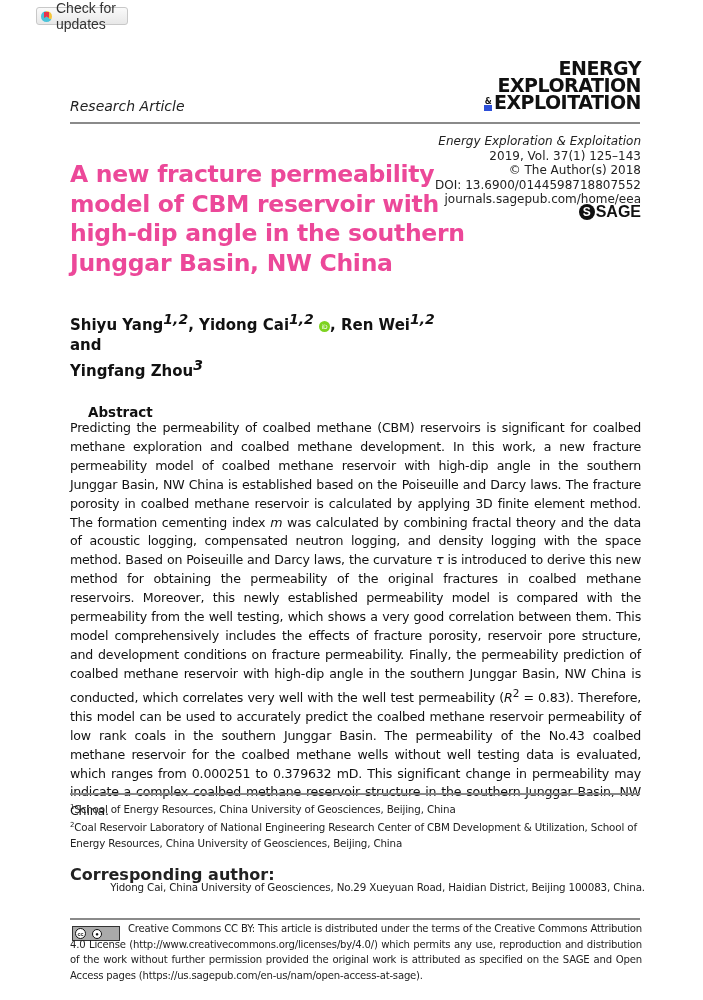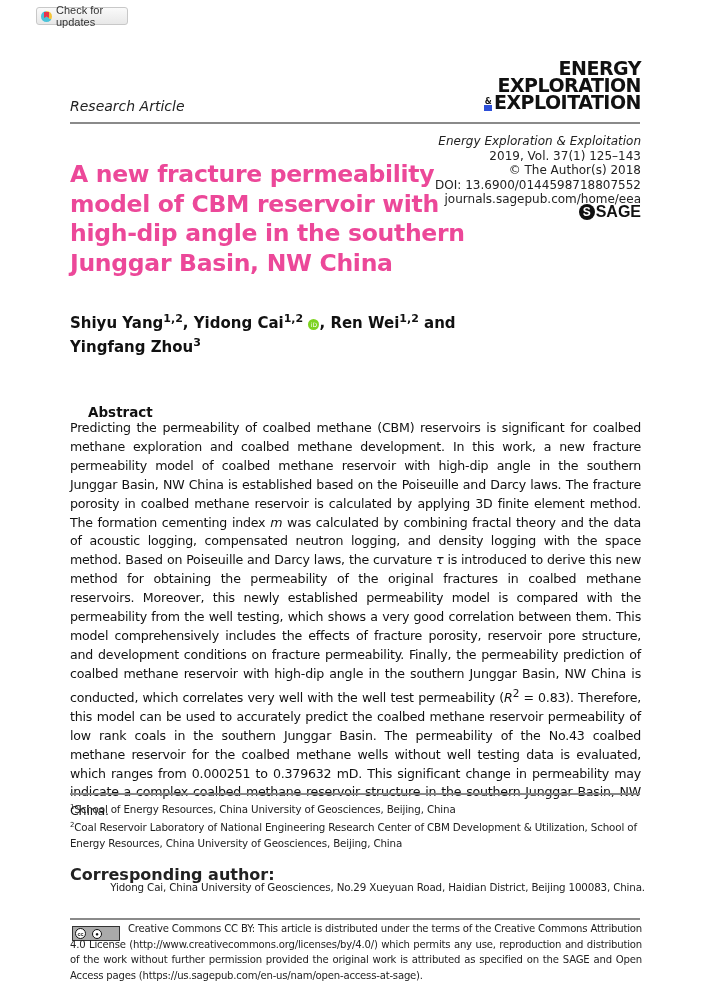--- a/index.html
+++ b/index.html
@@ -1,32 +1,32 @@
 <!DOCTYPE html>
 <html><head>
 <meta charset="utf-8">
 <style>
   html, body { margin:0; padding:0; background:#ffffff; }
   body { width:703px; height:1000px; position:relative; overflow:hidden; font-family:"Liberation Sans", sans-serif; color:#111; }
-  .check-updates { position:absolute; left:36px; top:7px; width:92px; height:18px; border:1px solid #c8c8c8; border-radius:3px; background:linear-gradient(#fafafa,#e8e8e8); display:flex; align-items:center; gap:4px; padding-left:4px; box-sizing:border-box; font-size:11px; color:#333; }
+  .check-updates { position:absolute; left:36px; top:7px; width:92px; height:18px; border:1px solid #c8c8c8; border-radius:3px; background:linear-gradient(#fafafa,#e8e8e8); display:flex; align-items:center; gap:4px; padding-left:4px; box-sizing:border-box; font-size:14px; color:#333; }
   .cu-icon { width:11px; height:11px; border-radius:50%; background:conic-gradient(#f4c43a 0 35%, #4cc3d9 35% 100%); position:relative; flex:none; }
   .cu-icon::after { content:""; position:absolute; left:3px; top:1.5px; width:5px; height:6px; background:#e8344d; clip-path:polygon(0 0,100% 0,100% 100%,50% 75%,0 100%); }
   .article-type { position:absolute; left:70px; top:98px; font-family:"DejaVu Sans", sans-serif; font-style:italic; font-size:14px; color:#222; }
   .rule-top { position:absolute; left:70px; top:122px; width:570px; height:2px; background:#8a8a8a; }
   .journal-logo { position:absolute; right:62px; top:60px; text-align:right; font-family:"DejaVu Sans", sans-serif; font-weight:bold; line-height:17px; font-size:19px; letter-spacing:-0.5px; color:#111; }
   .journal-logo .amp-row { display:flex; align-items:flex-end; justify-content:flex-end; gap:2px; }
   .amp { display:flex; flex-direction:column; align-items:center; font-size:8px; line-height:7px; }
   .amp-box { width:8px; height:6px; background:#2d4fd8; }
   .meta { position:absolute; right:62px; top:134px; text-align:right; font-family:"DejaVu Sans", sans-serif; font-size:12px; line-height:14.5px; color:#222; }
   .meta .journal-name { font-style:italic; }
   .sage-logo { position:absolute; right:62px; top:203px; display:flex; align-items:center; gap:1px; font-family:"Liberation Sans", sans-serif; font-weight:bold; font-size:16px; color:#111; }
   .sage-s { width:16px; height:16px; border-radius:50%; background:#111; color:#fff; font-size:12px; display:flex; align-items:center; justify-content:center; }
   .title { position:absolute; left:70px; top:160px; width:400px; font-family:"DejaVu Sans", sans-serif; font-weight:bold; font-size:23.5px; line-height:29.5px; letter-spacing:-0.3px; color:#ec4899; margin:0; }
   .authors { position:absolute; left:70px; top:309px; width:400px; font-family:"DejaVu Sans", sans-serif; font-weight:bold; font-size:15px; line-height:20px; color:#111; }
-  .authors sup { font-size:11px; }
+  .authors sup { font-size:14px;font-style:italic; }
   .orcid-icon { display:inline-block; width:11px; height:11px; border-radius:50%; background:#7ed321; color:#fff; font-size:6px; line-height:11px; text-align:center; vertical-align:1px; font-weight:normal; }
   .abstract-heading { position:absolute; left:70px; top:404px; font-family:"DejaVu Sans", sans-serif; font-weight:bold; font-size:13.5px; color:#111;margin-left:18px; }
   .abstract-body { position:absolute; left:70px; top:419px; width:571px; font-family:"DejaVu Sans", sans-serif; font-size:12.6px; line-height:18.9px; text-align:justify; color:#111; letter-spacing:-0.2px; }
   .rule-mid { position:absolute; left:70px; top:793px; width:570px; height:2px; background:#8a8a8a; }
   .affils { position:absolute; left:70px; top:800px; width:575px; font-family:"DejaVu Sans", sans-serif; font-size:10.3px; line-height:15.4px; color:#222; letter-spacing:-0.15px; }
   .affils sup { font-size:7px; }
   .corr-heading { position:absolute; left:70px; top:865px; font-family:"DejaVu Sans", sans-serif; font-weight:bold; font-size:16px; color:#222; }
   .corr-body { position:absolute; left:70px; top:880px; width:575px; font-family:"DejaVu Sans", sans-serif; font-size:10.3px; line-height:15.4px; color:#222; letter-spacing:-0.15px;text-align:right; }
   .rule-bottom { position:absolute; left:70px; top:918px; width:570px; height:2px; background:#8a8a8a; }
   .cc-badge { position:absolute; left:72px; top:926px; width:48px; height:15px; border:1px solid #333; background:#aaa; display:flex; align-items:center; gap:6px; padding-left:2px; box-sizing:border-box; }

